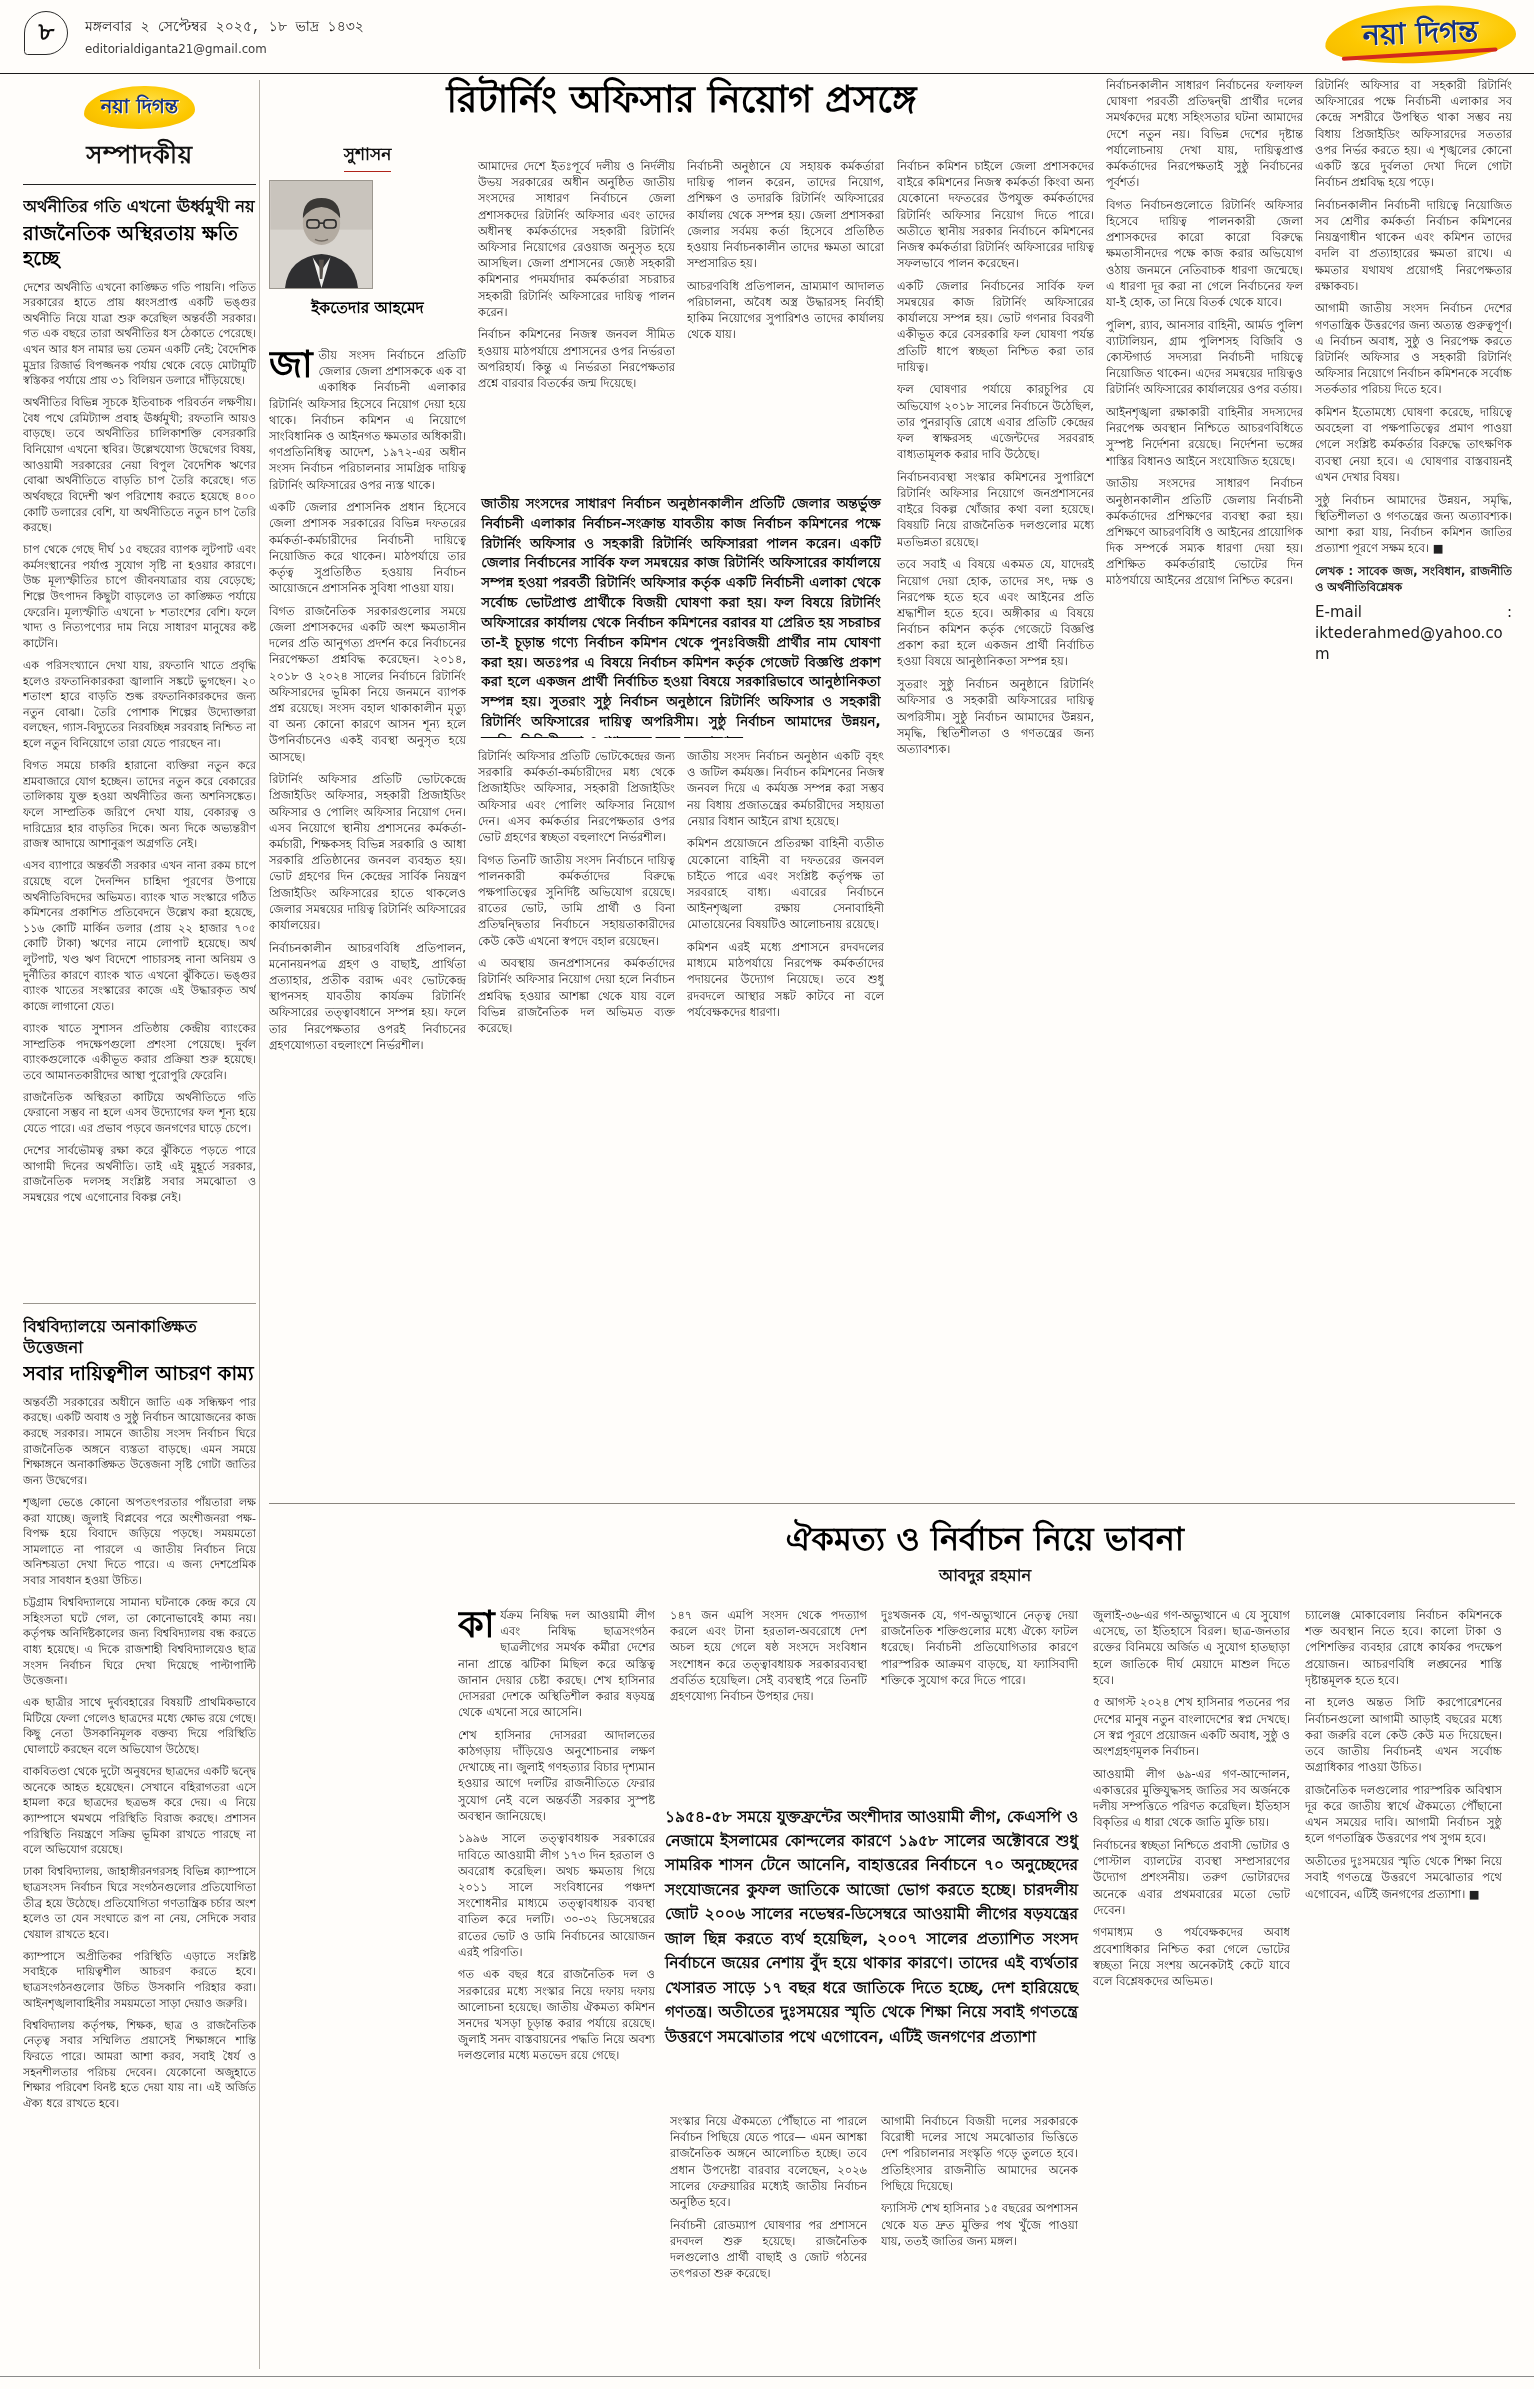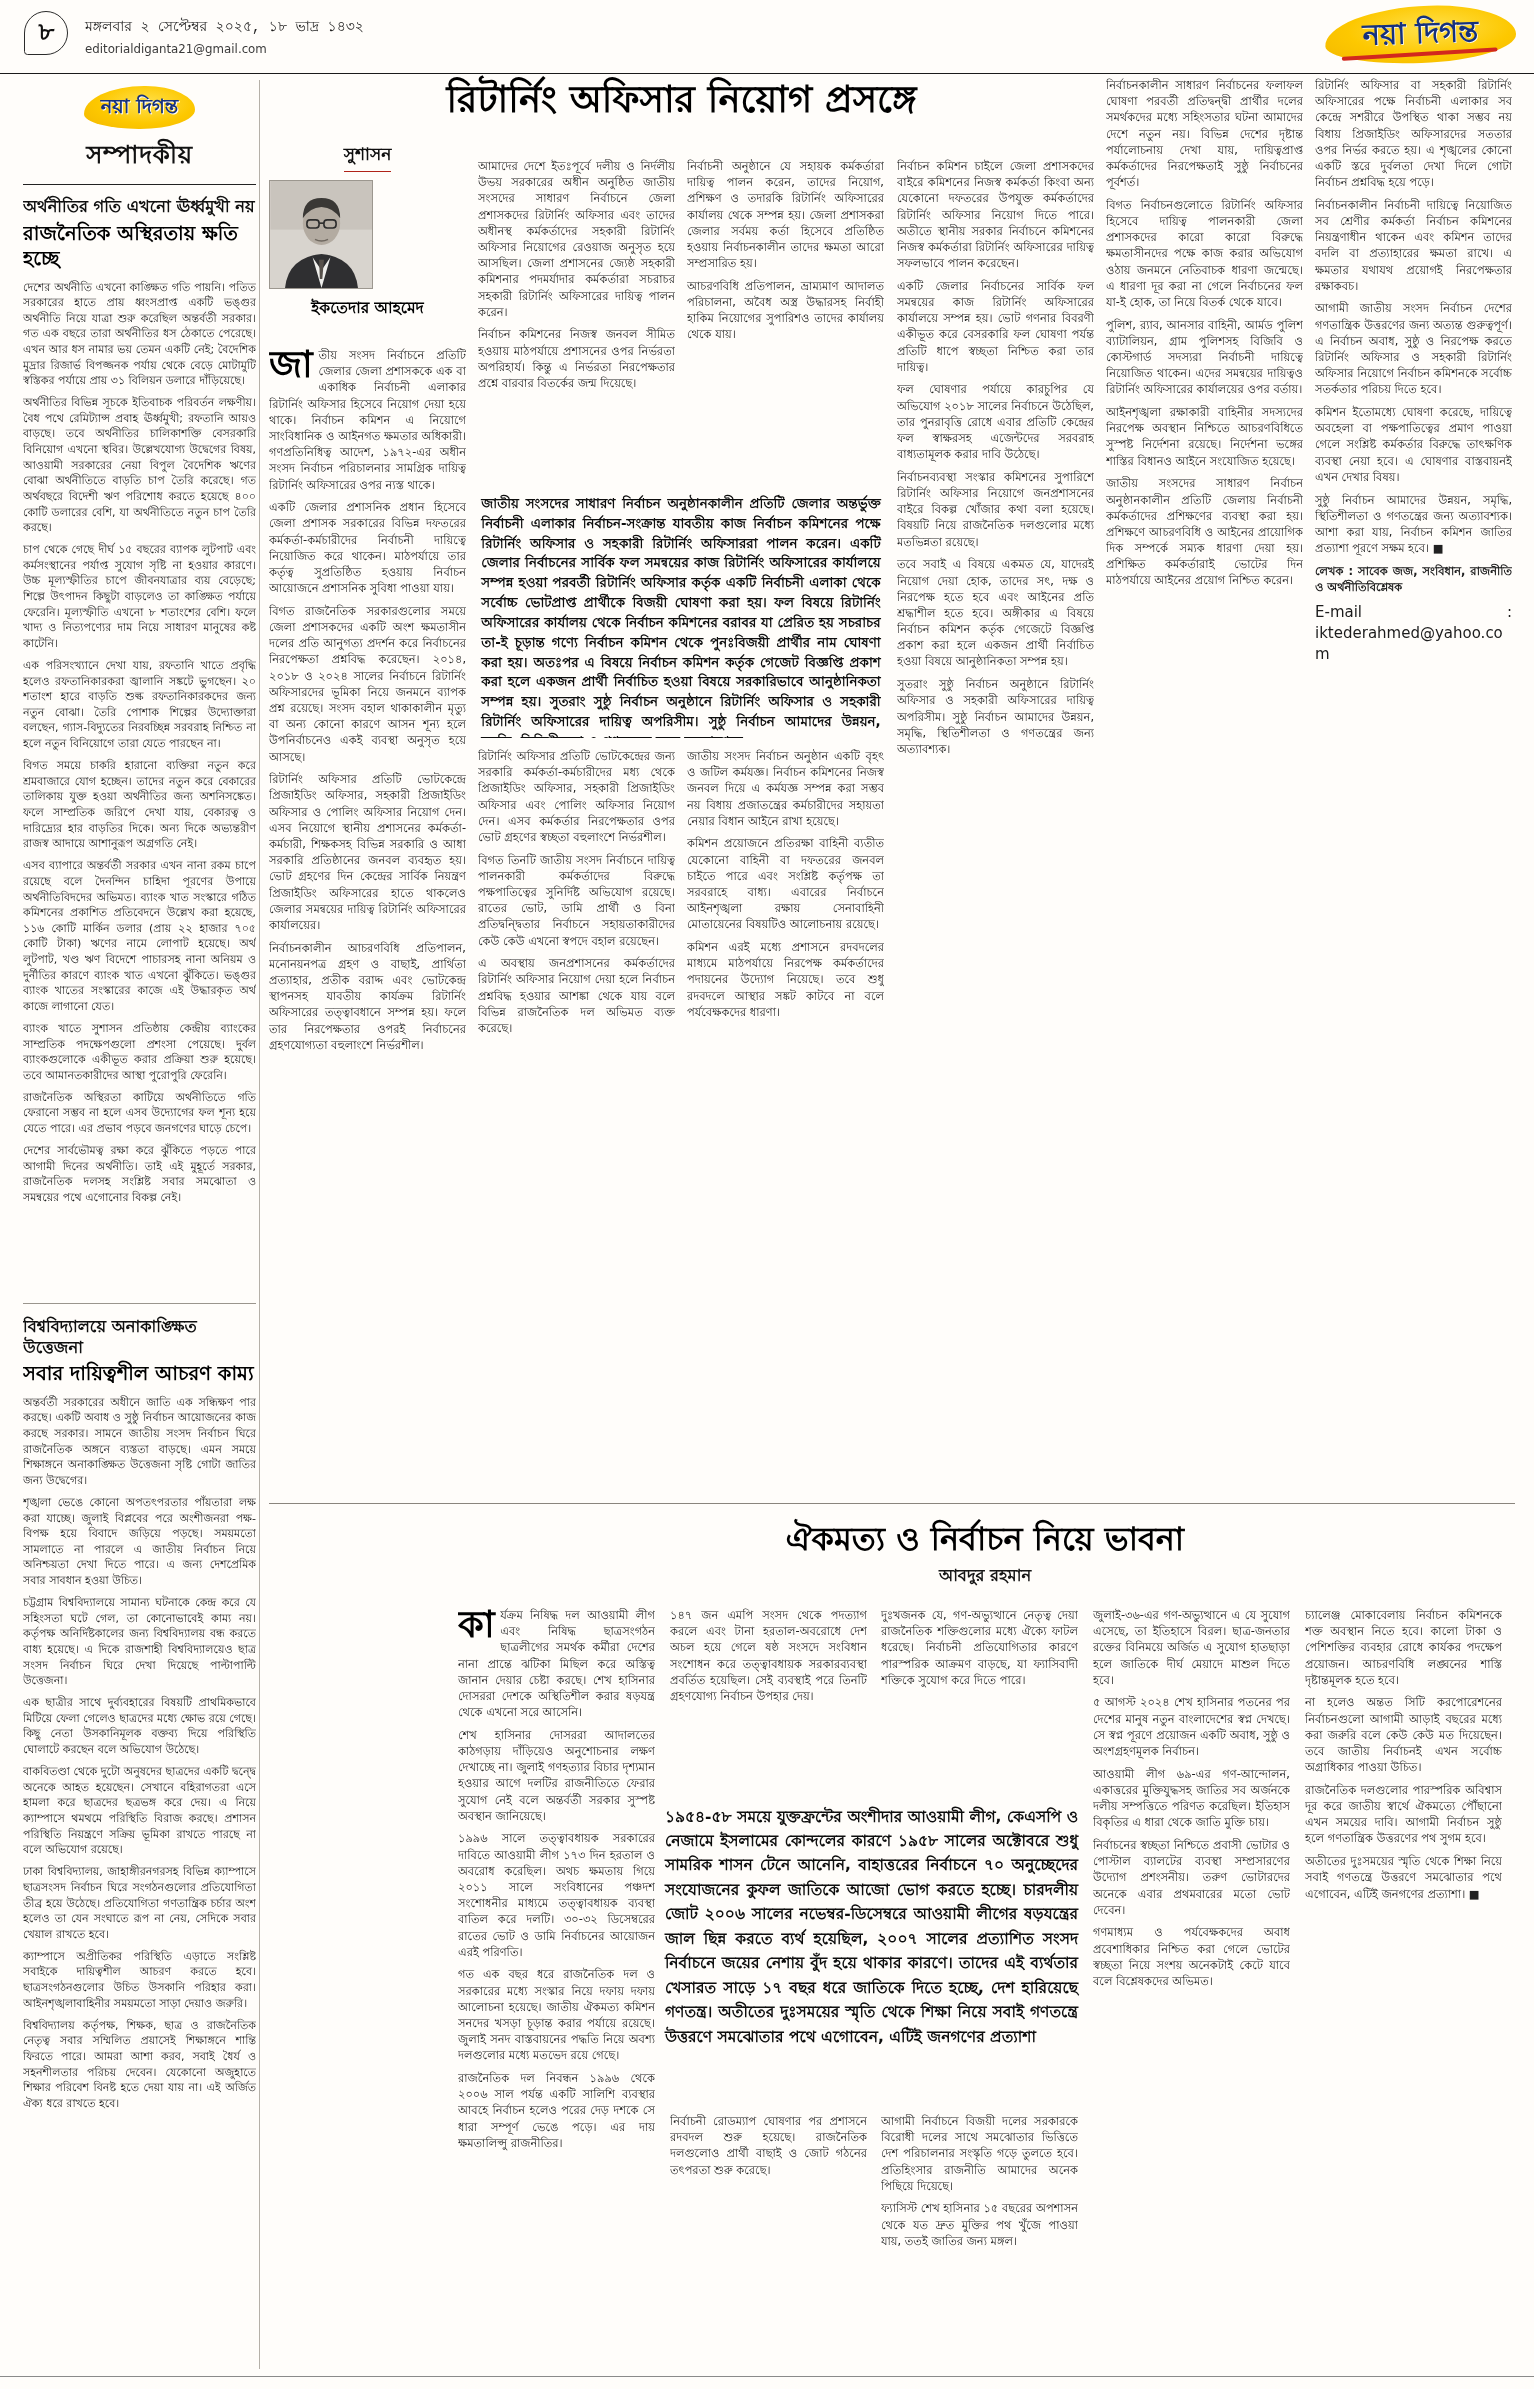--- a/index.html
+++ b/index.html
@@ -237,34 +237,34 @@
   <section class="second-article">
     <h1 class="second-headline">ঐকমত্য ও নির্বাচন নিয়ে ভাবনা</h1>
     <div class="second-author">আবদুর রহমান</div>
 
     <div class="col s-col1">
       <p><span class="dropcap">কা</span><span>র্যক্রম নিষিদ্ধ দল আওয়ামী লীগ এবং নিষিদ্ধ ছাত্রসংগঠন ছাত্রলীগের সমর্থক কর্মীরা দেশের নানা প্রান্তে ঝটিকা মিছিল করে অস্তিত্ব জানান দেয়ার চেষ্টা করছে। শেখ হাসিনার দোসররা দেশকে অস্থিতিশীল করার ষড়যন্ত্র থেকে এখনো সরে আসেনি।</span></p>
       <div>
           <p>শেখ হাসিনার দোসররা আদালতের কাঠগড়ায় দাঁড়িয়েও অনুশোচনার লক্ষণ দেখাচ্ছে না। জুলাই গণহত্যার বিচার দৃশ্যমান হওয়ার আগে দলটির রাজনীতিতে ফেরার সুযোগ নেই বলে অন্তর্বর্তী সরকার সুস্পষ্ট অবস্থান জানিয়েছে।</p>
           <p>১৯৯৬ সালে তত্ত্বাবধায়ক সরকারের দাবিতে আওয়ামী লীগ ১৭৩ দিন হরতাল ও অবরোধ করেছিল। অথচ ক্ষমতায় গিয়ে ২০১১ সালে সংবিধানের পঞ্চদশ সংশোধনীর মাধ্যমে তত্ত্বাবধায়ক ব্যবস্থা বাতিল করে দলটি। ৩০-৩২ ডিসেম্বরের রাতের ভোট ও ডামি নির্বাচনের আয়োজন এরই পরিণতি।</p>
           <p>গত এক বছর ধরে রাজনৈতিক দল ও সরকারের মধ্যে সংস্কার নিয়ে দফায় দফায় আলোচনা হয়েছে। জাতীয় ঐকমত্য কমিশন সনদের খসড়া চূড়ান্ত করার পর্যায়ে রয়েছে। জুলাই সনদ বাস্তবায়নের পদ্ধতি নিয়ে অবশ্য দলগুলোর মধ্যে মতভেদ রয়ে গেছে।</p>
-          <p>রাজনৈতিক দল নিবন্ধন ১৯৯৬ থেকে ২০০৬ সাল পর্যন্ত একটি সালিশি ব্যবস্থার আবহে নির্বাচন হলেও পরের দেড় দশকে সে ধারা সম্পূর্ণ ভেঙে পড়ে। এর দায় ক্ষমতালিপ্সু রাজনীতির।</p>
         </div>
     </div>
 
     <div class="col s-col2t">
         <p>১৪৭ জন এমপি সংসদ থেকে পদত্যাগ করলে এবং টানা হরতাল-অবরোধে দেশ অচল হয়ে গেলে ষষ্ঠ সংসদে সংবিধান সংশোধন করে তত্ত্বাবধায়ক সরকারব্যবস্থা প্রবর্তিত হয়েছিল। সেই ব্যবস্থাই পরে তিনটি গ্রহণযোগ্য নির্বাচন উপহার দেয়।</p>
       </div>
     <div class="col s-col3t">
         <p>দুঃখজনক যে, গণ-অভ্যুত্থানে নেতৃত্ব দেয়া রাজনৈতিক শক্তিগুলোর মধ্যে ঐক্যে ফাটল ধরেছে। নির্বাচনী প্রতিযোগিতার কারণে পারস্পরিক আক্রমণ বাড়ছে, যা ফ্যাসিবাদী শক্তিকে সুযোগ করে দিতে পারে।</p>
       </div>
 
     <div class="pull-quote q2">১৯৫৪-৫৮ সময়ে যুক্তফ্রন্টের অংশীদার আওয়ামী লীগ, কেএসপি ও নেজামে ইসলামের কোন্দলের কারণে ১৯৫৮ সালের অক্টোবরে শুধু সামরিক শাসন টেনে আনেনি, বাহাত্তরের নির্বাচনে ৭০ অনুচ্ছেদের সংযোজনের কুফল জাতিকে আজো ভোগ করতে হচ্ছে। চারদলীয় জোট ২০০৬ সালের নভেম্বর-ডিসেম্বরে আওয়ামী লীগের ষড়যন্ত্রের জাল ছিন্ন করতে ব্যর্থ হয়েছিল, ২০০৭ সালের প্রত্যাশিত সংসদ নির্বাচনে জয়ের নেশায় বুঁদ হয়ে থাকার কারণে। তাদের এই ব্যর্থতার খেসারত সাড়ে ১৭ বছর ধরে জাতিকে দিতে হচ্ছে, দেশ হারিয়েছে গণতন্ত্র। অতীতের দুঃসময়ের স্মৃতি থেকে শিক্ষা নিয়ে সবাই গণতন্ত্রে উত্তরণে সমঝোতার পথে এগোবেন, এটিই জনগণের প্রত্যাশা</div>
 
     <div class="col s-col2b">
+        <p>সংস্কার নিয়ে ঐকমত্যে পৌঁছাতে না পারলে নির্বাচন পিছিয়ে যেতে পারে— এমন আশঙ্কা রাজনৈতিক অঙ্গনে আলোচিত হচ্ছে। তবে প্রধান উপদেষ্টা বারবার বলেছেন, ২০২৬ সালের ফেব্রুয়ারির মধ্যেই জাতীয় নির্বাচন অনুষ্ঠিত হবে।</p>
         <p>নির্বাচনী রোডম্যাপ ঘোষণার পর প্রশাসনে রদবদল শুরু হয়েছে। রাজনৈতিক দলগুলোও প্রার্থী বাছাই ও জোট গঠনের তৎপরতা শুরু করেছে।</p>
       </div>
     <div class="col s-col3b">
         <p>আগামী নির্বাচনে বিজয়ী দলের সরকারকে বিরোধী দলের সাথে সমঝোতার ভিত্তিতে দেশ পরিচালনার সংস্কৃতি গড়ে তুলতে হবে। প্রতিহিংসার রাজনীতি আমাদের অনেক পিছিয়ে দিয়েছে।</p>
         <p>ফ্যাসিস্ট শেখ হাসিনার ১৫ বছরের অপশাসন থেকে যত দ্রুত মুক্তির পথ খুঁজে পাওয়া যায়, ততই জাতির জন্য মঙ্গল।</p>
       </div>
     <div class="col s-col4">
         <p>জুলাই-৩৬-এর গণ-অভ্যুত্থানে এ যে সুযোগ এসেছে, তা ইতিহাসে বিরল। ছাত্র-জনতার রক্তের বিনিময়ে অর্জিত এ সুযোগ হাতছাড়া হলে জাতিকে দীর্ঘ মেয়াদে মাশুল দিতে হবে।</p>
         <p>৫ আগস্ট ২০২৪ শেখ হাসিনার পতনের পর দেশের মানুষ নতুন বাংলাদেশের স্বপ্ন দেখছে। সে স্বপ্ন পূরণে প্রয়োজন একটি অবাধ, সুষ্ঠু ও অংশগ্রহণমূলক নির্বাচন।</p>
         <p>আওয়ামী লীগ ৬৯-এর গণ-আন্দোলন, একাত্তরের মুক্তিযুদ্ধসহ জাতির সব অর্জনকে দলীয় সম্পত্তিতে পরিণত করেছিল। ইতিহাস বিকৃতির এ ধারা থেকে জাতি মুক্তি চায়।</p>

